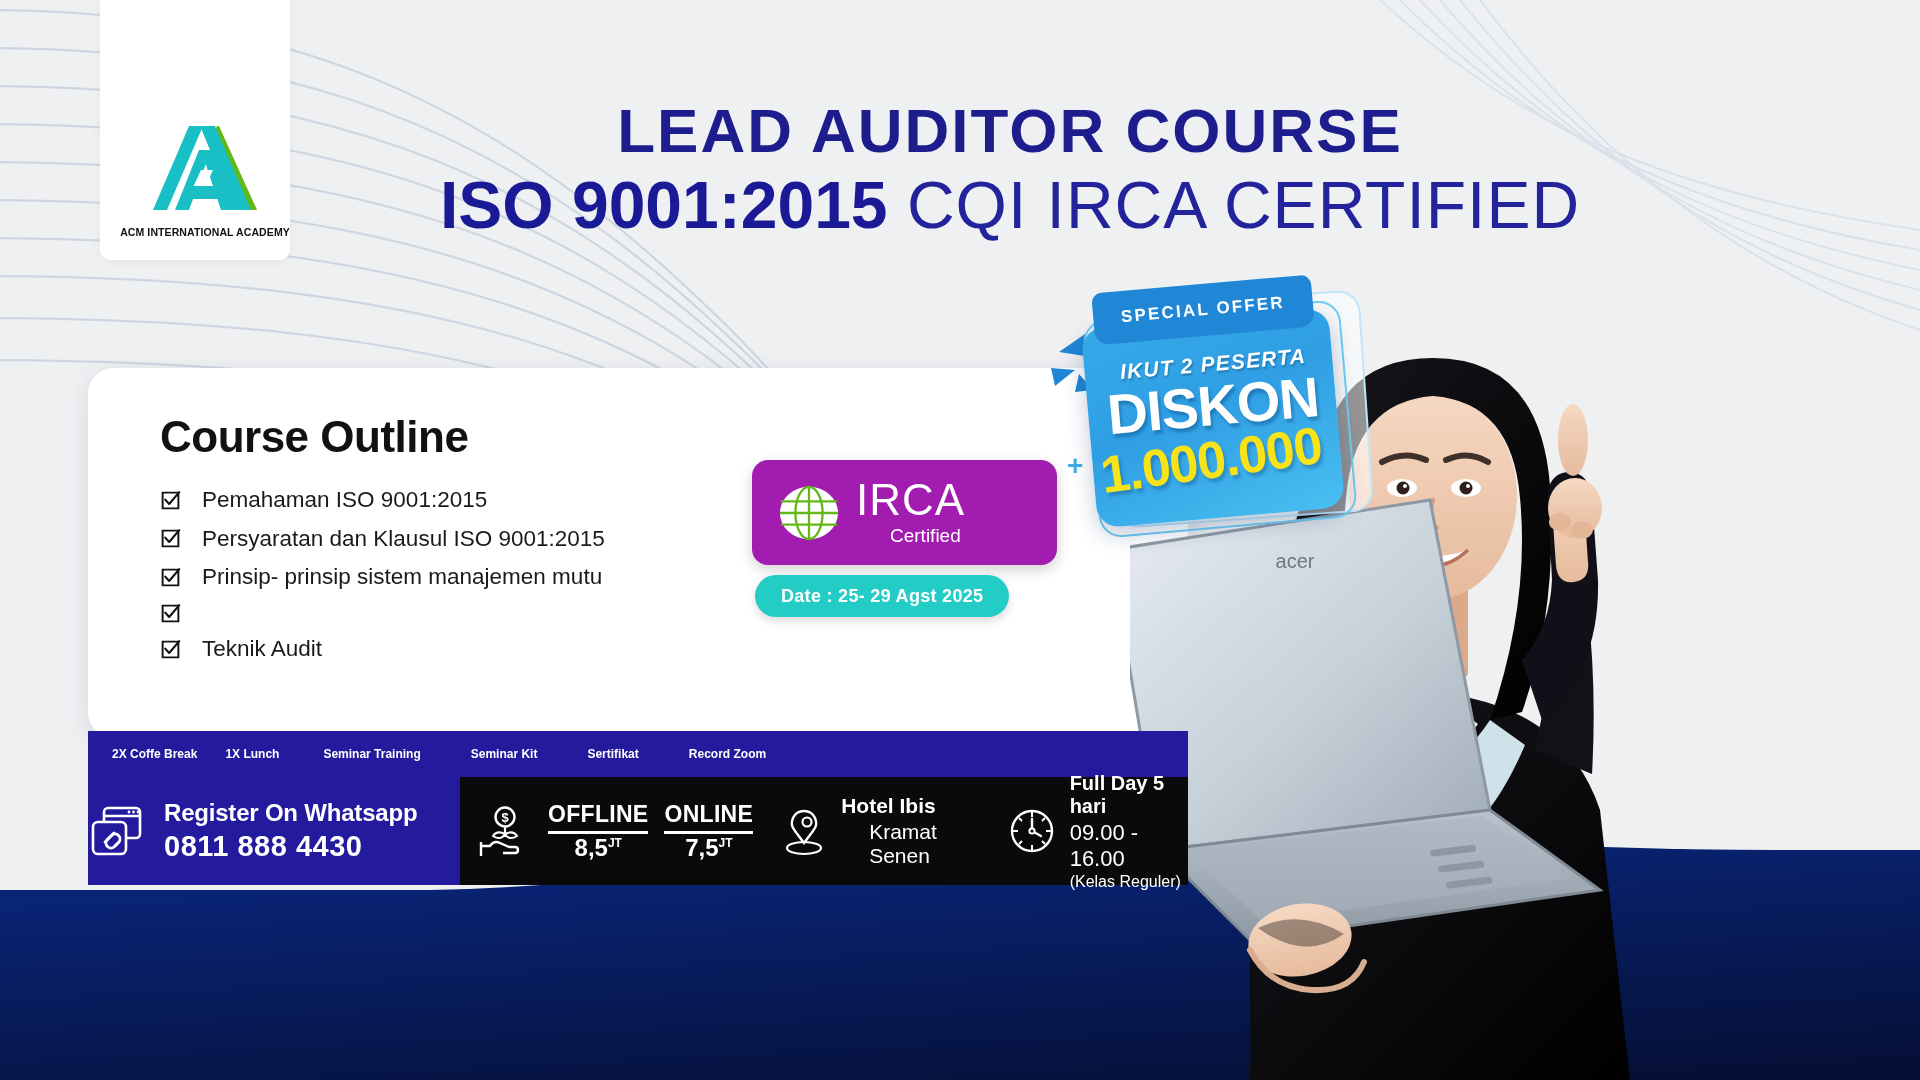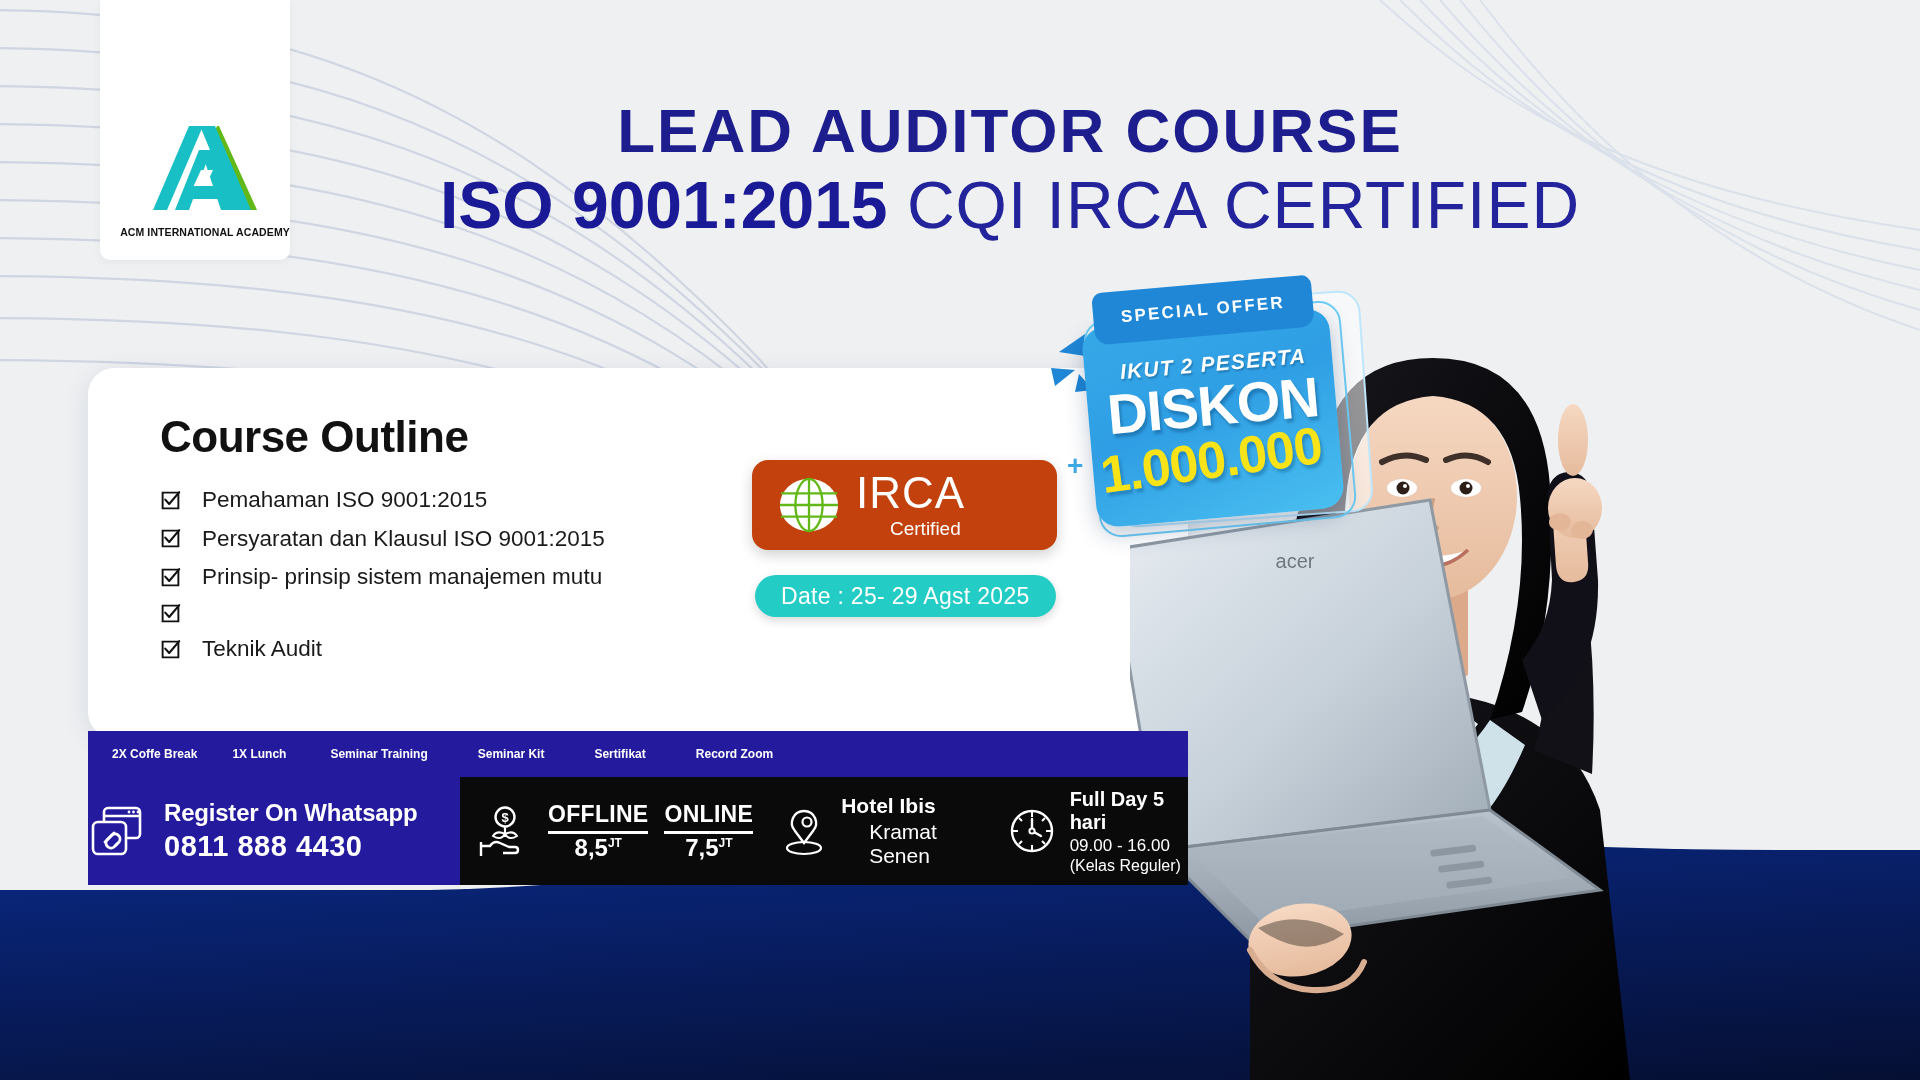--- a/index.html
+++ b/index.html
@@ -68,37 +68,37 @@
     position:absolute; left:160px; top:412px; font-size:44px; font-weight:bold;
     color:#111; letter-spacing:-.5px; z-index:6;
   }
   .outline-list { position:absolute; left:160px; top:487px; z-index:6; width:640px; }
   .outline-item { display:flex; align-items:center; margin-bottom:12.5px; }
   .chk { width:21px; height:21px; flex:0 0 21px; margin-right:21px; }
   .outline-label { font-size:22.5px; color:#1a1a1a; white-space:nowrap; }
 
   
   .irca-badge {
-    position:absolute; left:752px; top:460px; width:305px; height:90px;
-    background:#c2410c; border-radius:16px; z-index:6;
+    position:absolute; left:752px; top:460px; width:305px; height:105px;
+    background:#a21caf; border-radius:16px; z-index:6;
     display:flex; align-items:center; padding-left:26px;
     box-shadow:0 5px 14px rgba(0,0,0,.18);
   }
   .globe { width:62px; height:62px; flex:0 0 62px; }
   .irca-txt { margin-left:16px; color:#fff; }
   .irca-main { font-size:44px; line-height:1; letter-spacing:1px; }
   .irca-sub  { font-size:19px; margin-top:3px; margin-left:34px; }
 
   .date-pill {
     position:absolute; left:755px; top:575px; height:42px; padding:0 26px;
     background:#24ccc6; border-radius:21px; z-index:6;
     display:flex; align-items:center; justify-content:center;
     box-shadow:0 4px 10px rgba(0,0,0,.15);
   }
-  .date-pill span { color:#fff; font-size:23px; font-weight:normal; letter-spacing:.3px; }
+  .date-pill span { color:#fff; font-size:18px; font-weight:bold; letter-spacing:.3px; }
 
   
   .offer { position:absolute; left:1075px; top:300px; width:300px; height:240px; z-index:7; }
   .offer-outline1 {
     position:absolute; left:34px; top:-2px; width:258px; height:222px;
     border:2px solid #bfe6fb; border-radius:22px; background:rgba(255,255,255,.55);
     transform:rotate(-4deg);
   }
   .offer-outline2 {
     position:absolute; left:16px; top:10px; width:258px; height:218px;
@@ -137,21 +137,21 @@
   .offer-burst { position:absolute; left:-30px; top:30px; width:60px; height:70px; }
   .offer-plus { position:absolute; left:-8px; top:150px; color:#3ea8e5; font-size:28px; font-weight:bold; }
 
   
   .feat-strip {
     position:absolute; left:88px; top:731px; width:1100px; height:46px;
     background:#241a9e; z-index:8; display:flex; align-items:center;
   }
   .feat { color:#fff; font-size:12px; font-weight:bold; white-space:nowrap; }
   .feat:nth-child(1){ margin-left:24px; }
-  .feat:nth-child(2){ margin-left:35px;text-align:right; }
+  .feat:nth-child(2){ margin-left:28px;text-align:right; }
   .feat:nth-child(3){ margin-left:44px; }
   .feat:nth-child(4){ margin-left:50px; }
   .feat:nth-child(5){ margin-left:50px; }
   .feat:nth-child(6){ margin-left:50px; }
 
   
   .wa-bar {
     position:absolute; left:88px; top:777px; width:372px; height:108px;
     background:#241a9e; z-index:8; display:flex; align-items:center; 
   }
@@ -172,21 +172,21 @@
   }
   .price-val { font-size:24px; font-weight:bold; }
   .price-val sup { font-size:12px; vertical-align:super; }
   .pin-icon { width:46px; height:52px; flex:0 0 46px; margin-left:28px; }
   .venue { margin-left:14px; color:#fff; }
   .venue-l1 { font-size:21px; font-weight:bold; }
   .venue-l2 { font-size:21px; font-weight:normal; margin-top:2px;margin-left:28px; }
   .clock-icon { width:48px; height:48px; flex:0 0 48px; margin-left:26px; }
   .sched { margin-left:14px; color:#fff; }
   .sched-l1 { font-size:20px; font-weight:bold; }
-  .sched-l2 { font-size:17px; margin-top:2px; }
+  .sched-l2 { font-size:22px; margin-top:2px; }
   .sched-l3 { font-size:16px; margin-top:1px; }
 
   
   .presenter { position:absolute; left:1130px; top:250px; width:560px; height:830px; z-index:6; }
 </style>
 </head>
 <body>
 
 <div id="bg-wrap">
   <div class="bg-top"></div>

